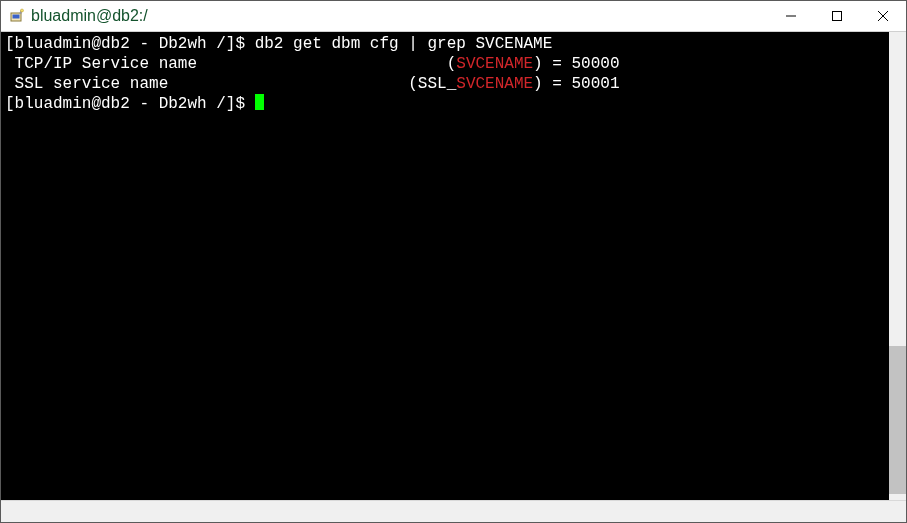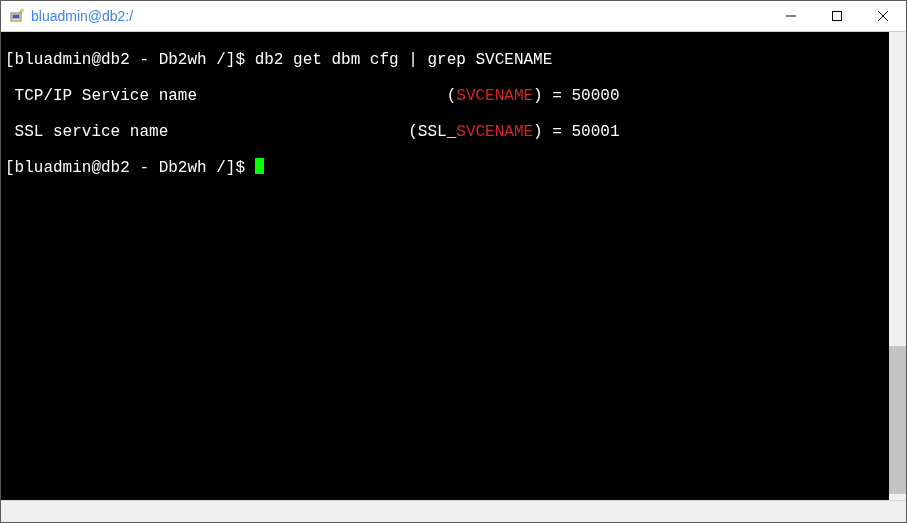--- a/index.html
+++ b/index.html
@@ -25,22 +25,22 @@
     border-bottom: 1px solid #d0d0d0;
     user-select: none;
   }
   .titlebar .icon {
     width: 16px; height: 16px;
     margin: 0 6px 0 8px;
     flex: 0 0 auto;
   }
   .titlebar .title {
     flex: 1 1 auto;
-    font-size: 14px;
-    color: #3b82f6;
+    font-size: 16px;
+    color: #14532d;
     white-space: nowrap;
     overflow: hidden;
   }
   .winbtns {
     display: flex;
     height: 100%;
   }
   .winbtn {
     width: 46px;
     height: 100%;
@@ -82,21 +82,21 @@
   .scroll-thumb {
     position: absolute;
     left: 0; right: 0;
     background: #c2c2c2;
   }
   .footer {
     height: 22px;
     background: #f0f0f0;
     border-top: 1px solid #d9d9d9;
   }
-  .line { display:block;margin-top:16px; }
+  .line { display:block; }
 </style>
 </head>
 <body>
 
 <div class="window">
 
   <div class="titlebar">
     <span class="icon">
       <svg width="16" height="16" viewBox="0 0 16 16">
         <rect x="2" y="5" width="10" height="8" fill="#f4e6bc" stroke="#8a7a3a" stroke-width="1"></rect>

